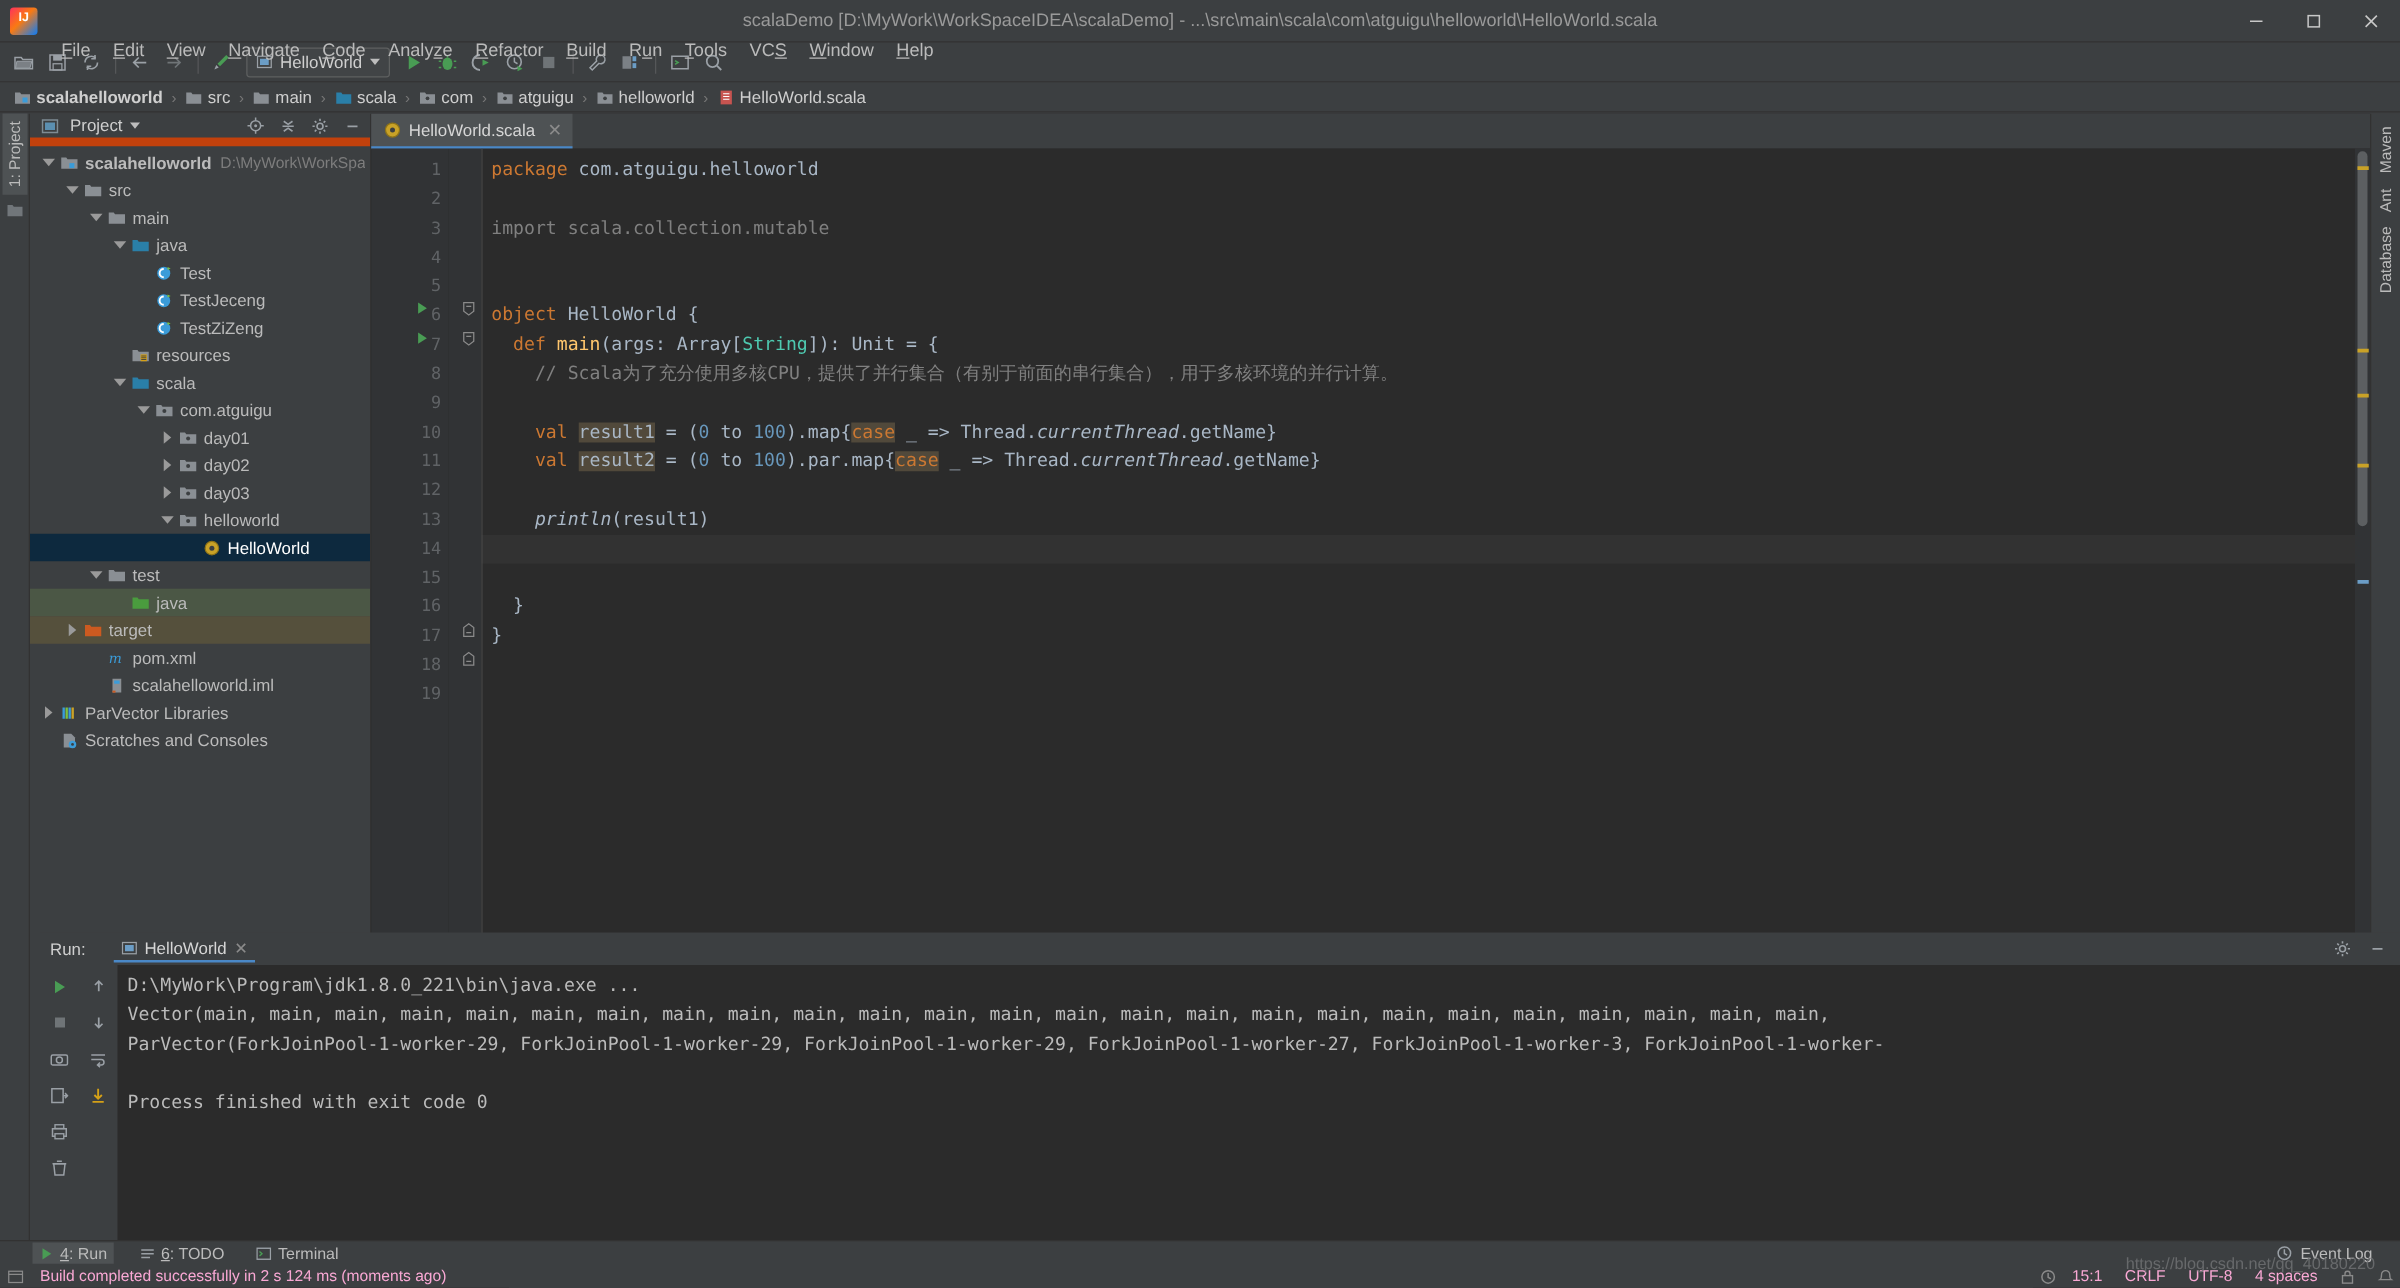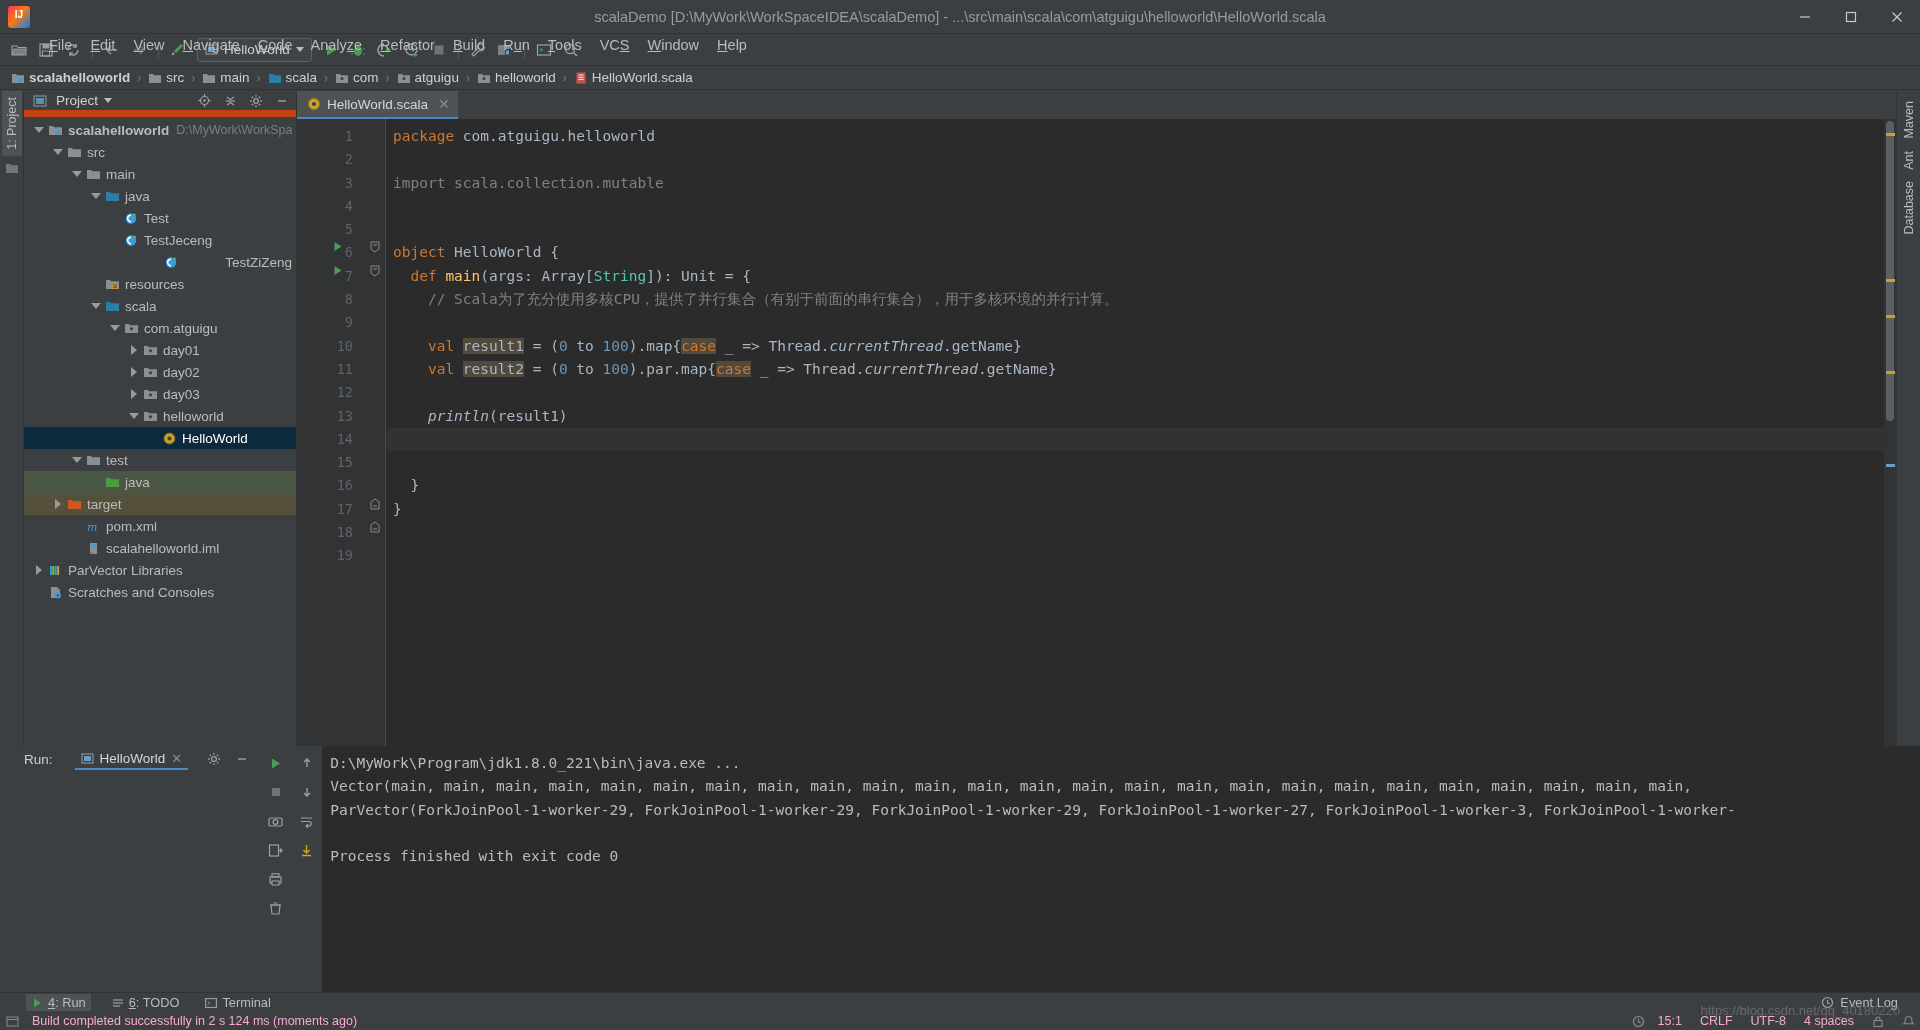--- a/index.html
+++ b/index.html
@@ -20,21 +20,21 @@
   .app-logo {
     width: 22px; height: 22px; margin: 0 10px 0 8px; flex: none;
     border-radius: 3px; position: relative;
     background: linear-gradient(135deg,#fe315d 0%,#f97a12 45%,#087cfa 100%);
   }
   .app-logo::after {
     content: "IJ"; position: absolute; left: 0; right: 0; top: 3px;
     text-align: center; font-size: 10px; font-weight: bold; color: #fff;
     font-family: "Liberation Sans", sans-serif;
   }
-  .menubar { display: flex; align-items: flex-end; height: 100%; margin-top: 48px; }
+  .menubar { display: flex; align-items: center; height: 100%; margin-top: 48px; }
   .menu-item {
     padding: 4px 9px; font-size: 14.5px; color: #bbbbbb; cursor: default;
     white-space: nowrap; font-family: "Liberation Sans", sans-serif;
   }
   .menu-item .mn { text-decoration: underline; }
   .win-title {
     position: absolute; left: 0; right: 0; text-align: center; font-size: 14.5px;
     color: #9a9a9a; pointer-events: none; white-space: nowrap;
   }
   .win-controls { position: absolute; right: 0; top: 0; height: 100%; display: flex; align-items: center; z-index: 5;}
@@ -147,21 +147,21 @@
   .nav-crumb .br { color: #777; }
   .nav-crumb .cur { color: #cfcfcf; }
 
   
   .rightstrip {
     width: 24px; background: #3c3f41; border-left: 1px solid #323232; flex: none;
     display: flex; flex-direction: column; align-items: center; padding-top: 4px;
   }
 
   
-  .runpanel { position: absolute; left: 16px; right: 0; bottom: 36px; height: 248px; background: #3c3f41; display:flex;  justify-content: space-between;}
+  .runpanel { position: absolute; left: 32px; right: 0; bottom: 36px; height: 248px; background: #3c3f41; display:flex; flex-direction: column; justify-content: space-between;}
   .run-header { height: 26px; display: flex; align-items: center; padding-left: 8px; gap: 8px; flex: none;}
   .run-label { font-size: 13.5px; color: #cfcfcf; }
   .run-tab {
     display:flex; align-items:center; gap: 6px; font-size: 13.5px; color: #d6d6d6;
     padding: 2px 6px; border-bottom: 2px solid #4a88c7; margin-left: 14px;
   }
   .run-tab .close-x { color:#8b8b8b; font-size: 13px;}
   .run-hdr-spacer { flex: 1; }
   .run-body { flex: 1; display: flex; min-height: 0; }
   .run-gutter { width: 62px; flex: none; display: flex; }
@@ -537,21 +537,21 @@
           <span class="twist"></span>
           <span class="ticon">
             <svg width="15" height="15" viewBox="0 0 15 15">
               <circle cx="7" cy="7.5" r="5.2" fill="#3b9cd9"></circle>
               <path d="M7 4.2a3.3 3.3 0 1 0 0 6.6" fill="none" stroke="#fff" stroke-width="1.5"></path>
               <path d="M10 2.5l2.5 1.2L10 5z" fill="#7ac143"></path>
             </svg>
           </span>
           <span>TestJeceng</span>
         </div>
-        <div class="tnode" style="padding-left: 84px; justify-content: space-between;">
+        <div class="tnode" style="padding-left: 84px;">
           <span class="twist"></span>
           <span class="ticon">
             <svg width="15" height="15" viewBox="0 0 15 15">
               <circle cx="7" cy="7.5" r="5.2" fill="#3b9cd9"></circle>
               <path d="M7 4.2a3.3 3.3 0 1 0 0 6.6" fill="none" stroke="#fff" stroke-width="1.5"></path>
               <path d="M10 2.5l2.5 1.2L10 5z" fill="#7ac143"></path>
             </svg>
           </span>
           <span>TestZiZeng</span>
         </div>

